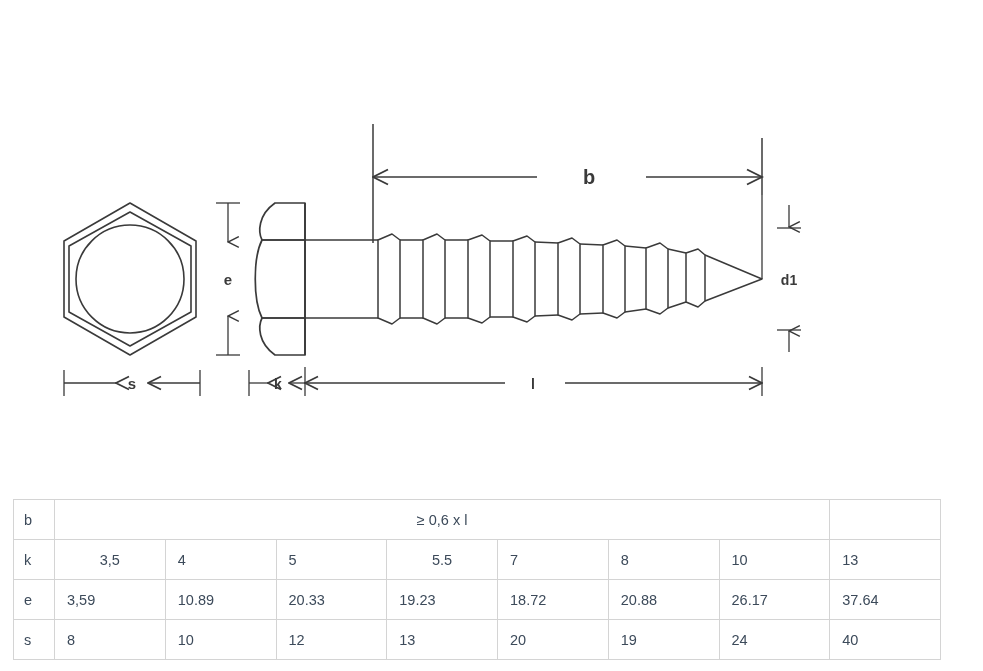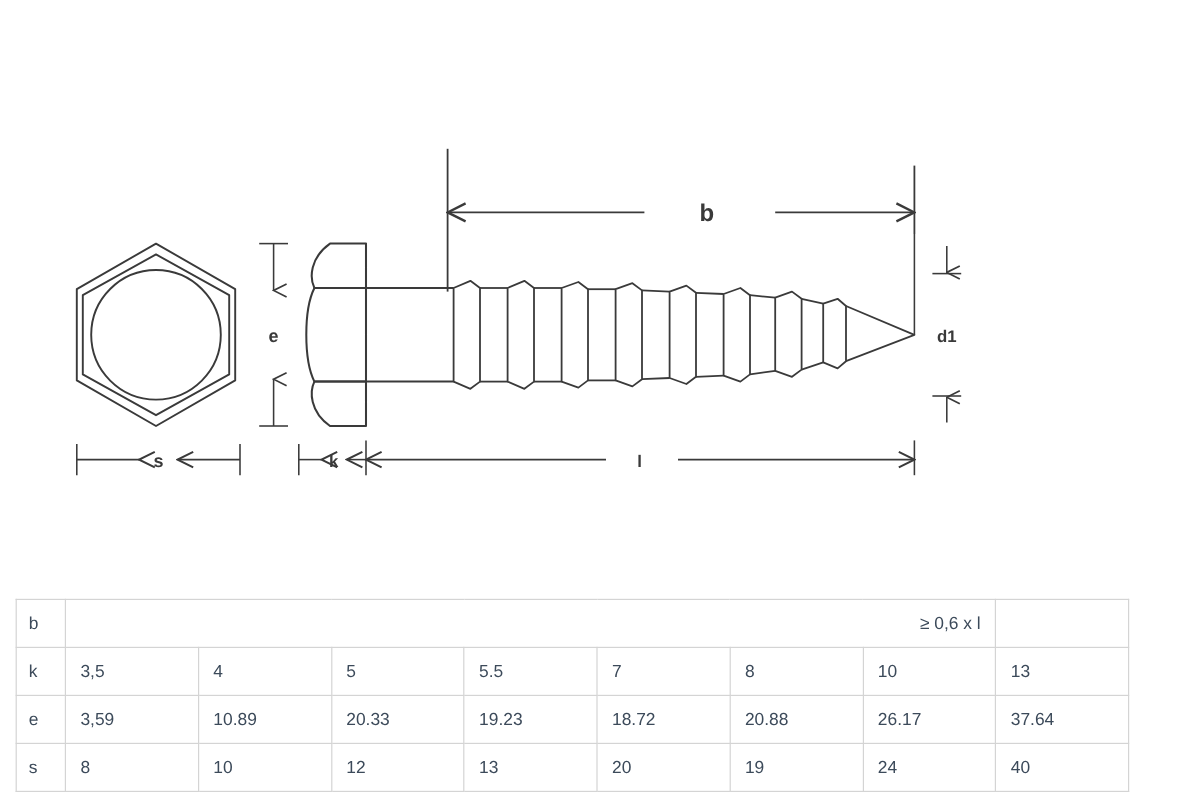--- a/index.html
+++ b/index.html
@@ -46,21 +46,21 @@
     font-family: "Liberation Sans", sans-serif;
     vertical-align: middle;
     background: #ffffff;
     white-space: nowrap;
   }
   table.spec-table td.row-head {
     width: 41px;
     padding-left: 10px;
   }
   table.spec-table td.merged-b {
-    text-align: right;
+    text-align: center;
   }
 </style>
 </head>
 <body>
 
 <div id="page">
 
   <div id="drawing-area">
     <svg id="drawing-svg" width="983" height="490" viewBox="0 0 983 490">
 
@@ -174,24 +174,24 @@
   <div id="spec-table-wrap">
     <table class="spec-table">
       <tbody>
           <tr>
             <td class="row-head" style="width: 41px;">b</td>
             <td class="merged-b" colspan="7">≥ 0,6 x l</td>
             <td></td>
           </tr>
           <tr>
             <td class="row-head">k</td>
-            <td style="width: 120px;">3,5</td>
+            <td style="width: 120px; text-align: center;">3,5</td>
             <td style="width: 120px;">4</td>
             <td style="width: 120px;">5</td>
-            <td style="width: 120px;">5.5</td>
+            <td style="width: 120px; text-align: center;">5.5</td>
             <td style="width: 100px;">7</td>
             <td style="width: 93px;">8</td>
             <td style="width: 86px;">10</td>
             <td style="width: 128px;">13</td>
           </tr>
           <tr>
             <td class="row-head">e</td>
             <td>3,59</td>
             <td>10.89</td>
             <td>20.33</td>

